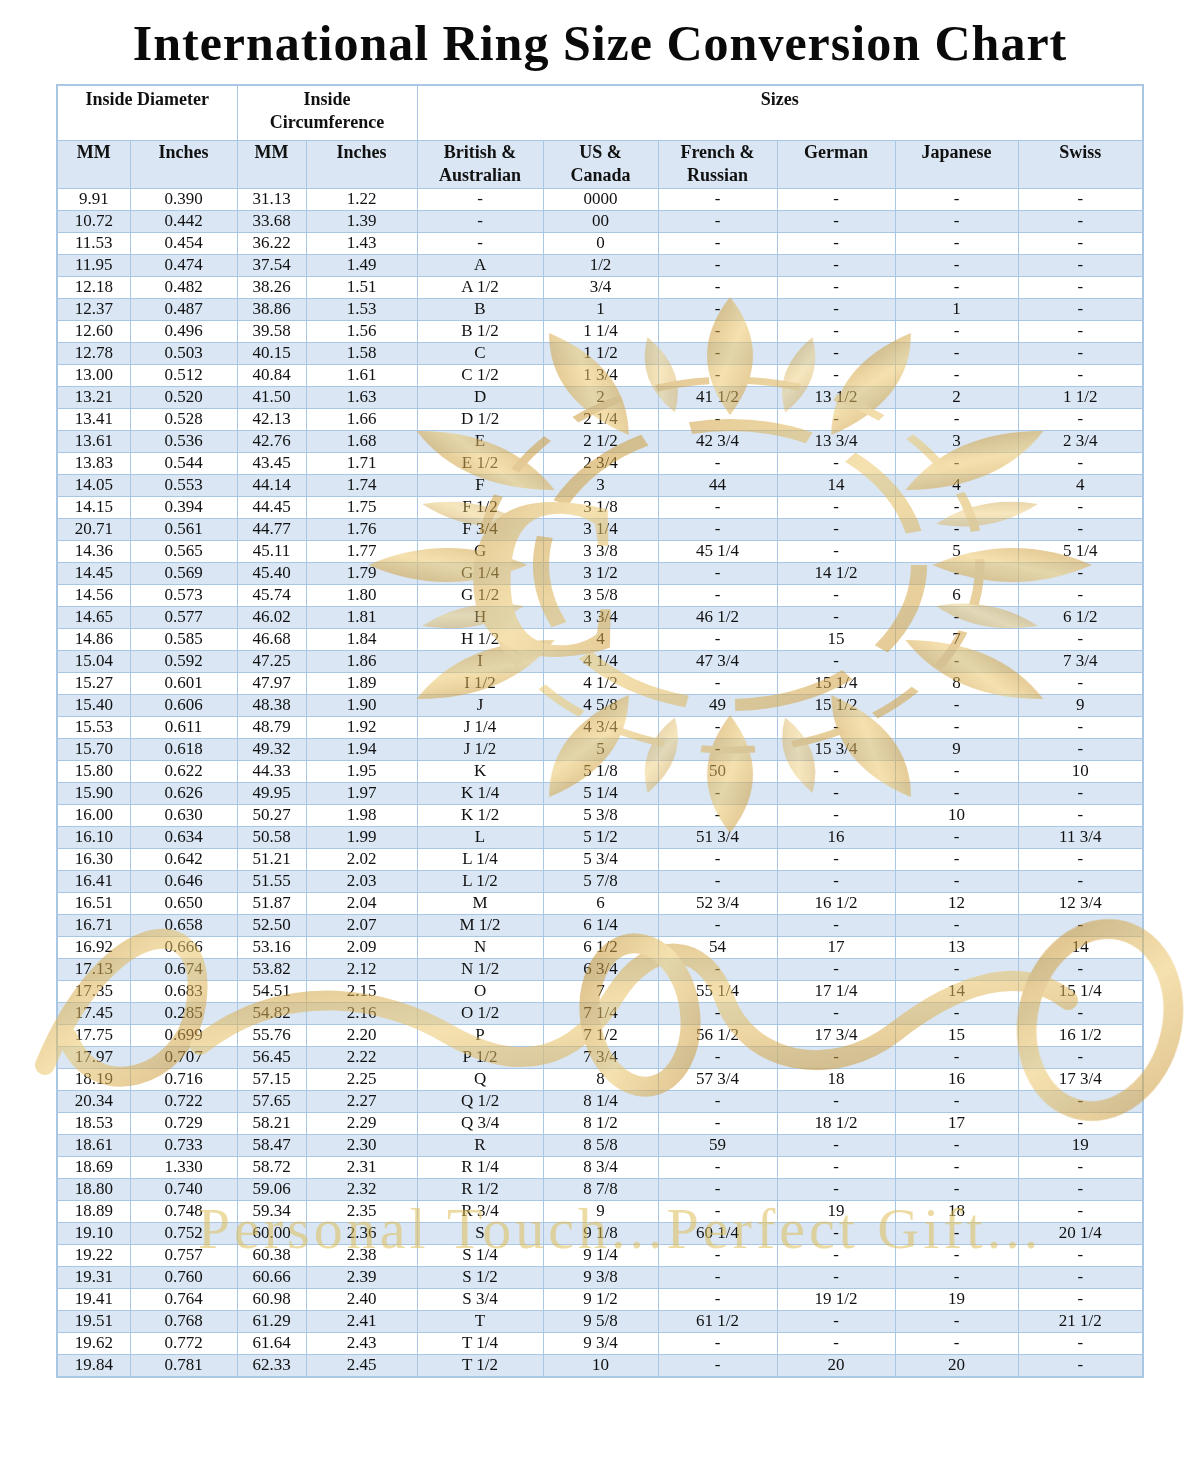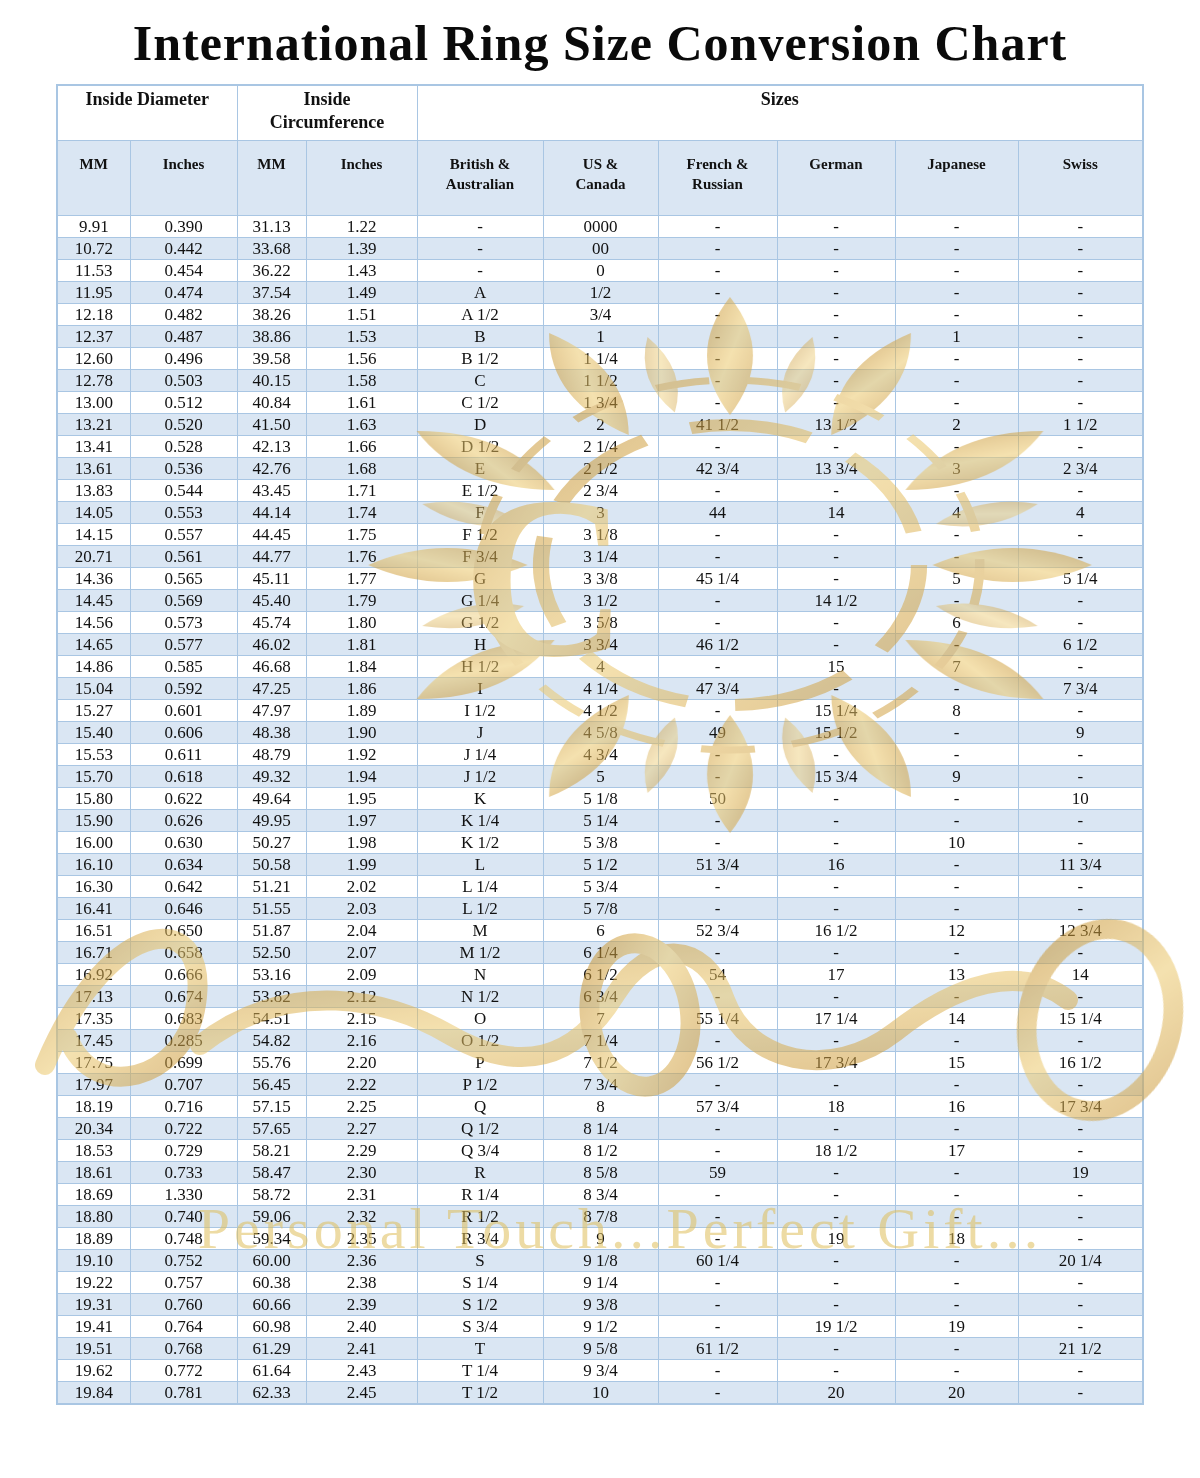--- a/index.html
+++ b/index.html
@@ -36,25 +36,25 @@
     font-size:18px;
     font-weight:bold;
     height:50px;
     line-height:1.25;
     padding:2px 8px;
     border-bottom:3px solid #8fb4d6;
     vertical-align:top;
   }
   th.col-th{
     background:#dae6f3;
-    font-size:15px;
+    font-size:18px;
     font-weight:bold;
     height:46px;
     line-height:1.3;
-    padding:14px 16px;
+    padding:0 16px;
     vertical-align:top;
   }
   table.ring td{
     height:21px;
     font-size:17px;
     line-height:20px;
     padding:0 2px;
     background:#ffffff;
     overflow:hidden;
     white-space:nowrap;
@@ -272,21 +272,21 @@
             <td>1.74</td>
             <td>F</td>
             <td>3</td>
             <td>44</td>
             <td>14</td>
             <td>4</td>
             <td>4</td>
           </tr>
           <tr>
             <td>14.15</td>
-            <td>0.557</td>
+            <td>0.394</td>
             <td>44.45</td>
             <td>1.75</td>
             <td>F 1/2</td>
             <td>3 1/8</td>
             <td>-</td>
             <td>-</td>
             <td>-</td>
             <td>-</td>
           </tr>
           <tr class="alt">
@@ -417,21 +417,21 @@
             <td>J 1/2</td>
             <td>5</td>
             <td>-</td>
             <td>15 3/4</td>
             <td>9</td>
             <td>-</td>
           </tr>
           <tr>
             <td>15.80</td>
             <td>0.622</td>
-            <td>49.64</td>
+            <td>44.33</td>
             <td>1.95</td>
             <td>K</td>
             <td>5 1/8</td>
             <td>50</td>
             <td>-</td>
             <td>-</td>
             <td>10</td>
           </tr>
           <tr class="alt">
             <td>15.90</td>

